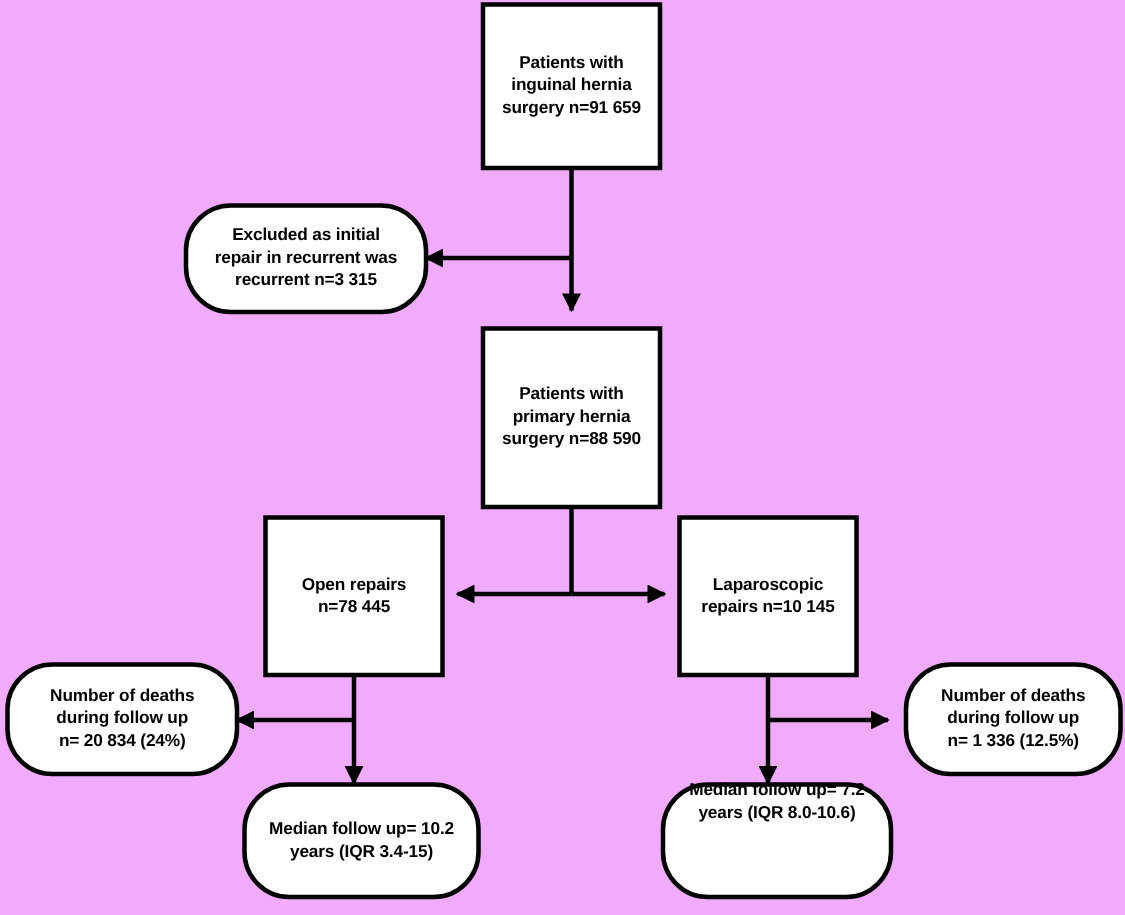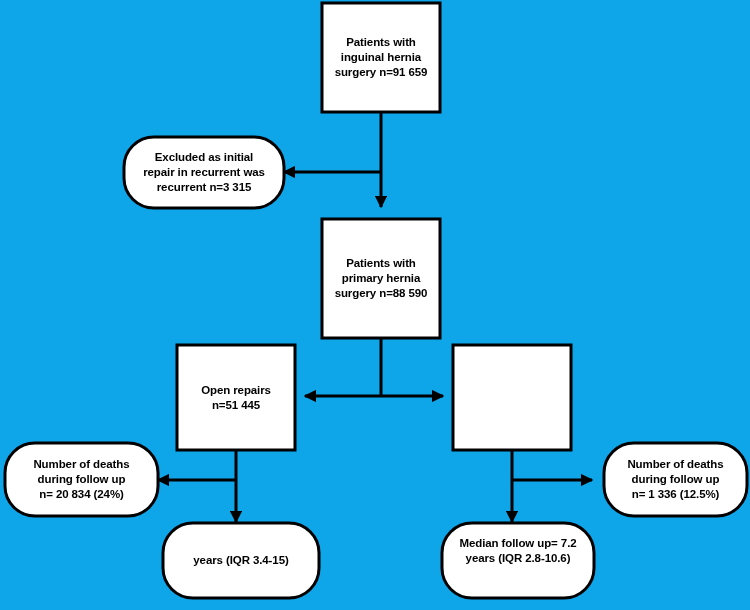--- a/index.html
+++ b/index.html
@@ -4,21 +4,21 @@
 <style>
   html, body {
     margin: 0;
     padding: 0;
     background: #ffffff;
   }
   #canvas {
     position: relative;
     width: 750px;
     height: 610px;
-    background: #0ea5e9;
+    background: #f0abfc;
     overflow: hidden;
     font-family: "Liberation Sans", sans-serif;
   }
   #flow-svg {
     position: absolute;
     top: 0;
     left: 0;
     width: 750px;
     height: 610px;
   }
@@ -128,38 +128,43 @@
   </div>
 
   <div class="node-text" style="left:322px; top:219px; width:118px; height:119px;">
     <span>Patients with</span>
     <span>primary hernia</span>
     <span>surgery n=88 590</span>
   </div>
 
   <div class="node-text" style="left:177px; top:345px; width:118px; height:105px;">
     <span>Open repairs</span>
-    <span>n=51 445</span>
+    <span>n=78 445</span>
   </div>
 
+  <div class="node-text" style="left:453px; top:345px; width:118px; height:105px;">
+    <span>Laparoscopic</span>
+    <span>repairs n=10 145</span>
+  </div>
 
   <div class="node-text" style="left:5px; top:443px; width:153px; height:73px;">
     <span>Number of deaths</span>
     <span>during follow up</span>
     <span>n= 20 834 (24%)</span>
   </div>
 
   <div class="node-text" style="left:604px; top:443px; width:143px; height:73px;">
     <span>Number of deaths</span>
     <span>during follow up</span>
     <span>n= 1 336 (12.5%)</span>
   </div>
 
   <div class="node-text" style="left:163px; top:523px; width:156px; height:75px;">
+    <span>Median follow up= 10.2</span>
     <span>years (IQR 3.4-15)</span>
   </div>
 
-  <div class="node-text" style="left:442px; top:513px; width:152px; height:75px;text-align:right;">
+  <div class="node-text" style="left:442px; top:497px; width:152px; height:75px;text-align:right;">
     <span>Median follow up= 7.2</span>
-    <span>years (IQR 2.8-10.6)</span>
+    <span>years (IQR 8.0-10.6)</span>
   </div>
 
 </div>
 
 </body></html>

